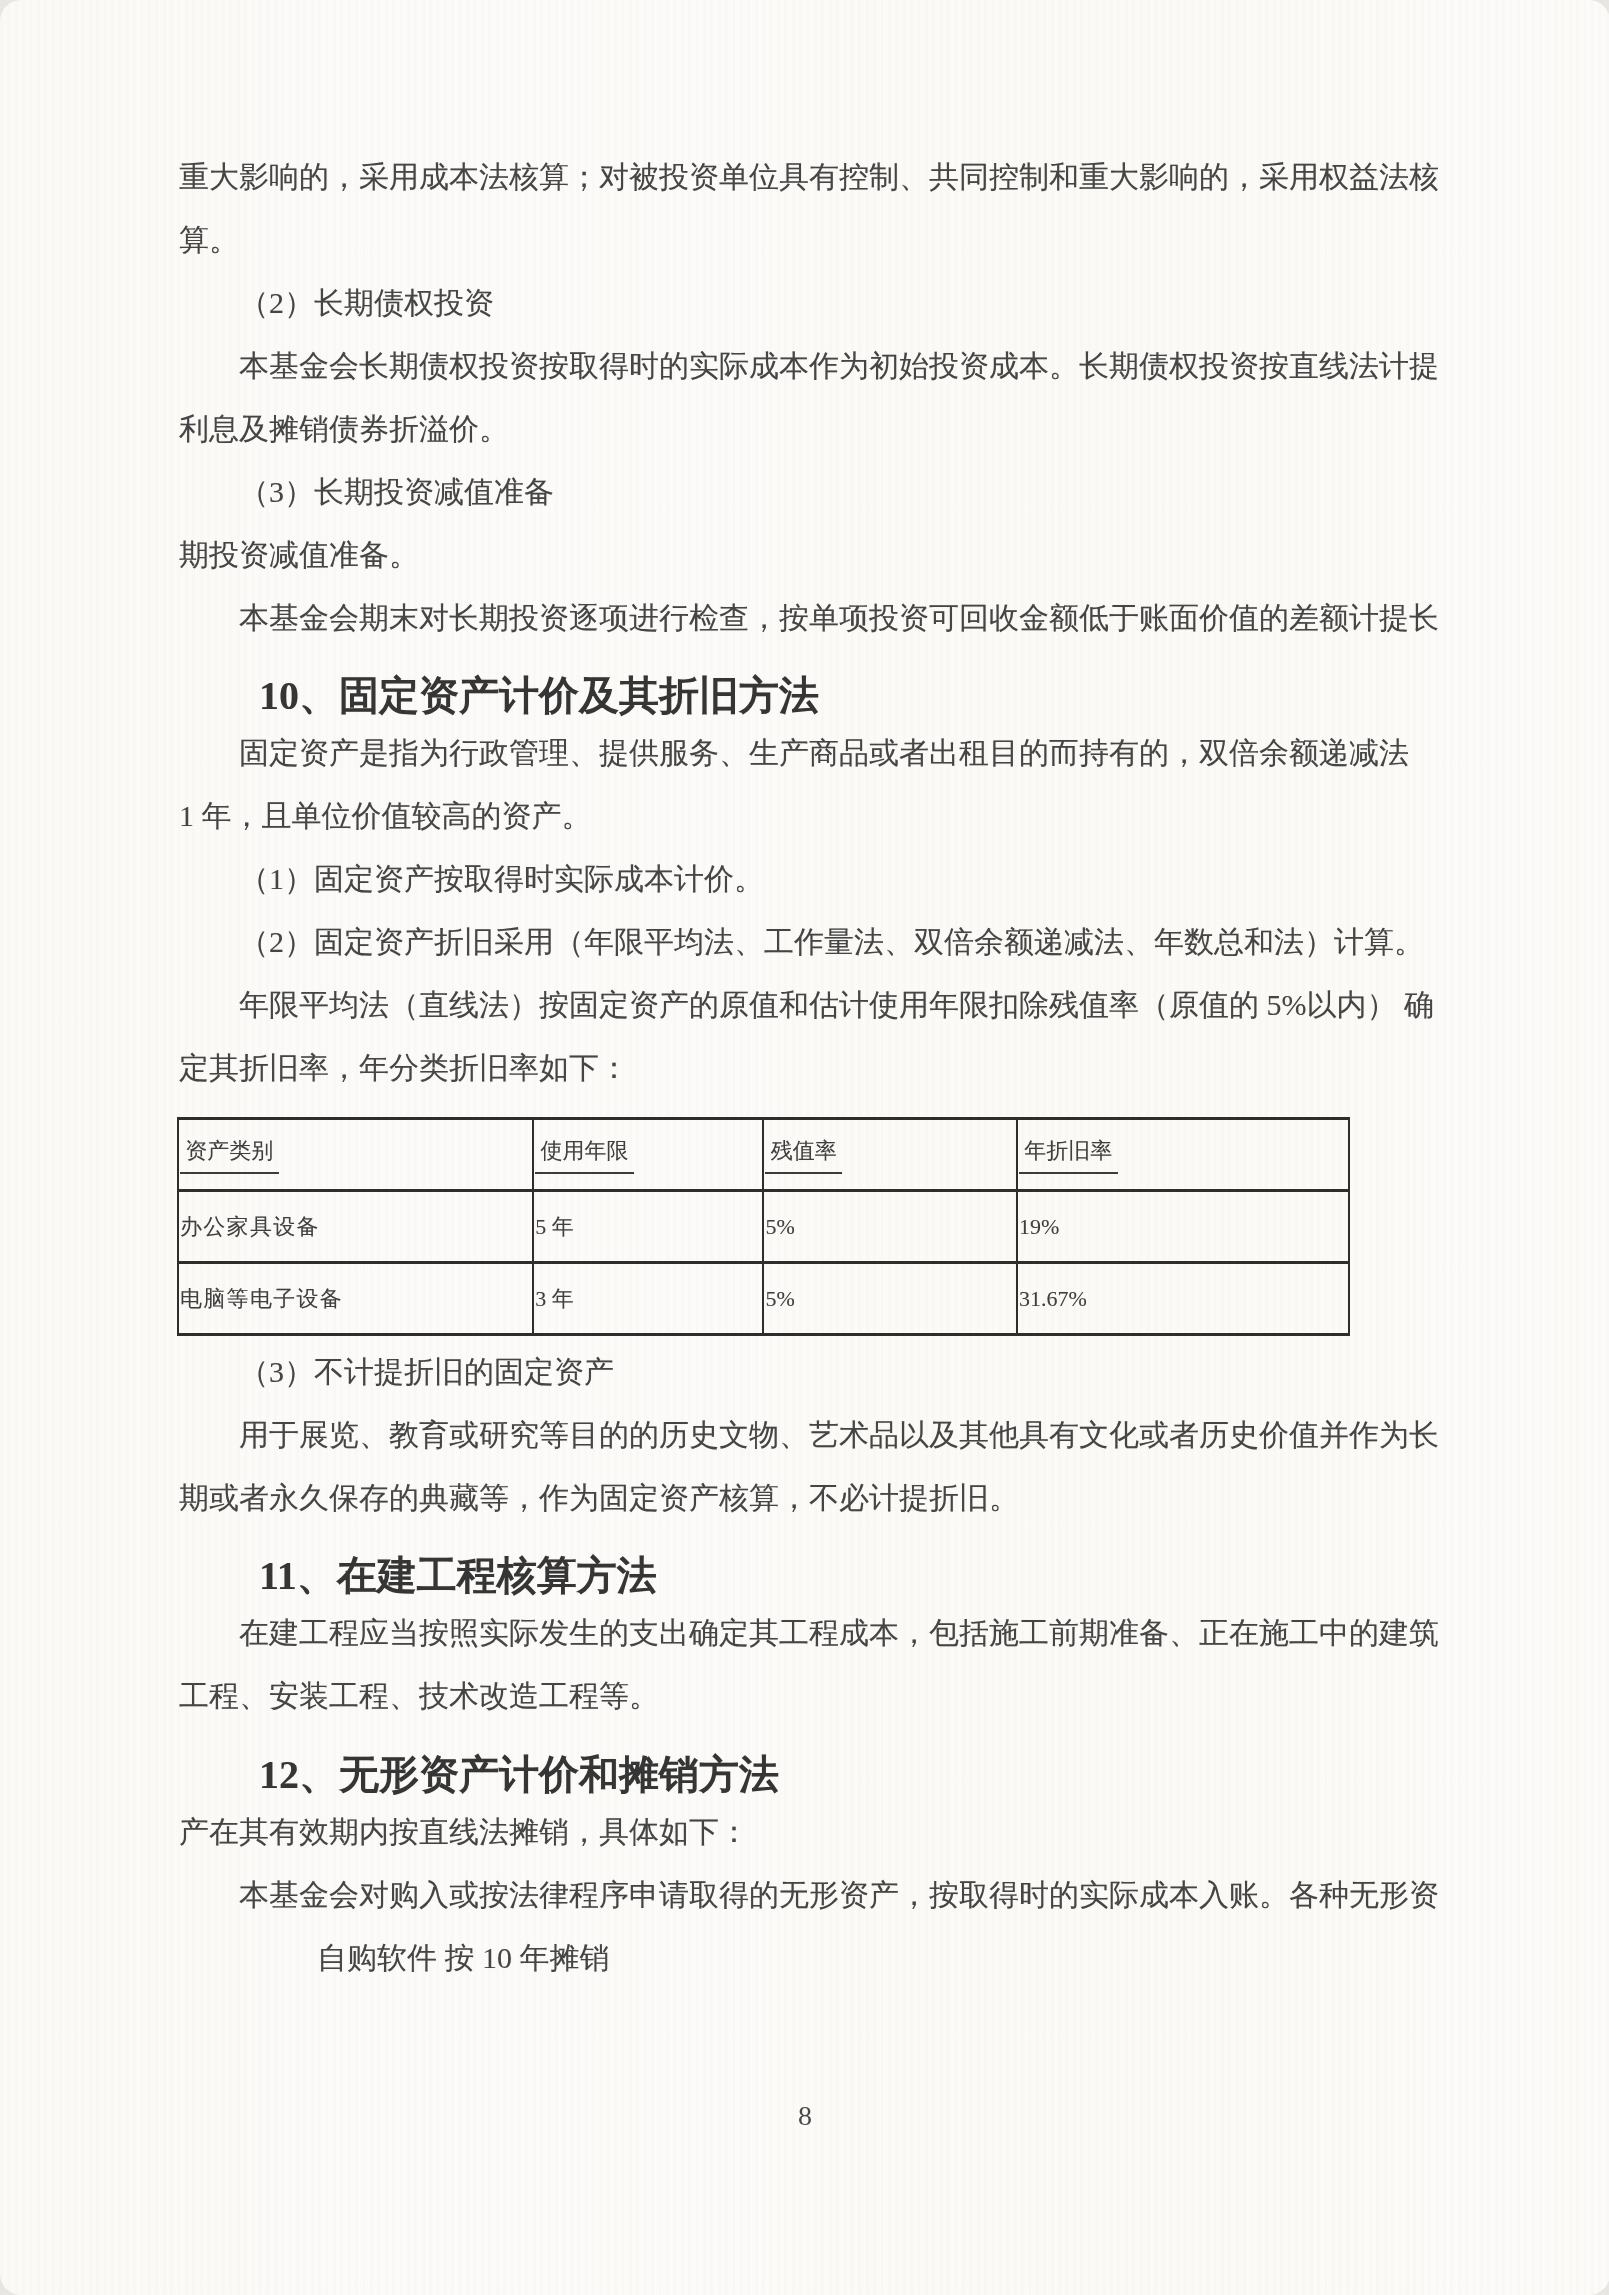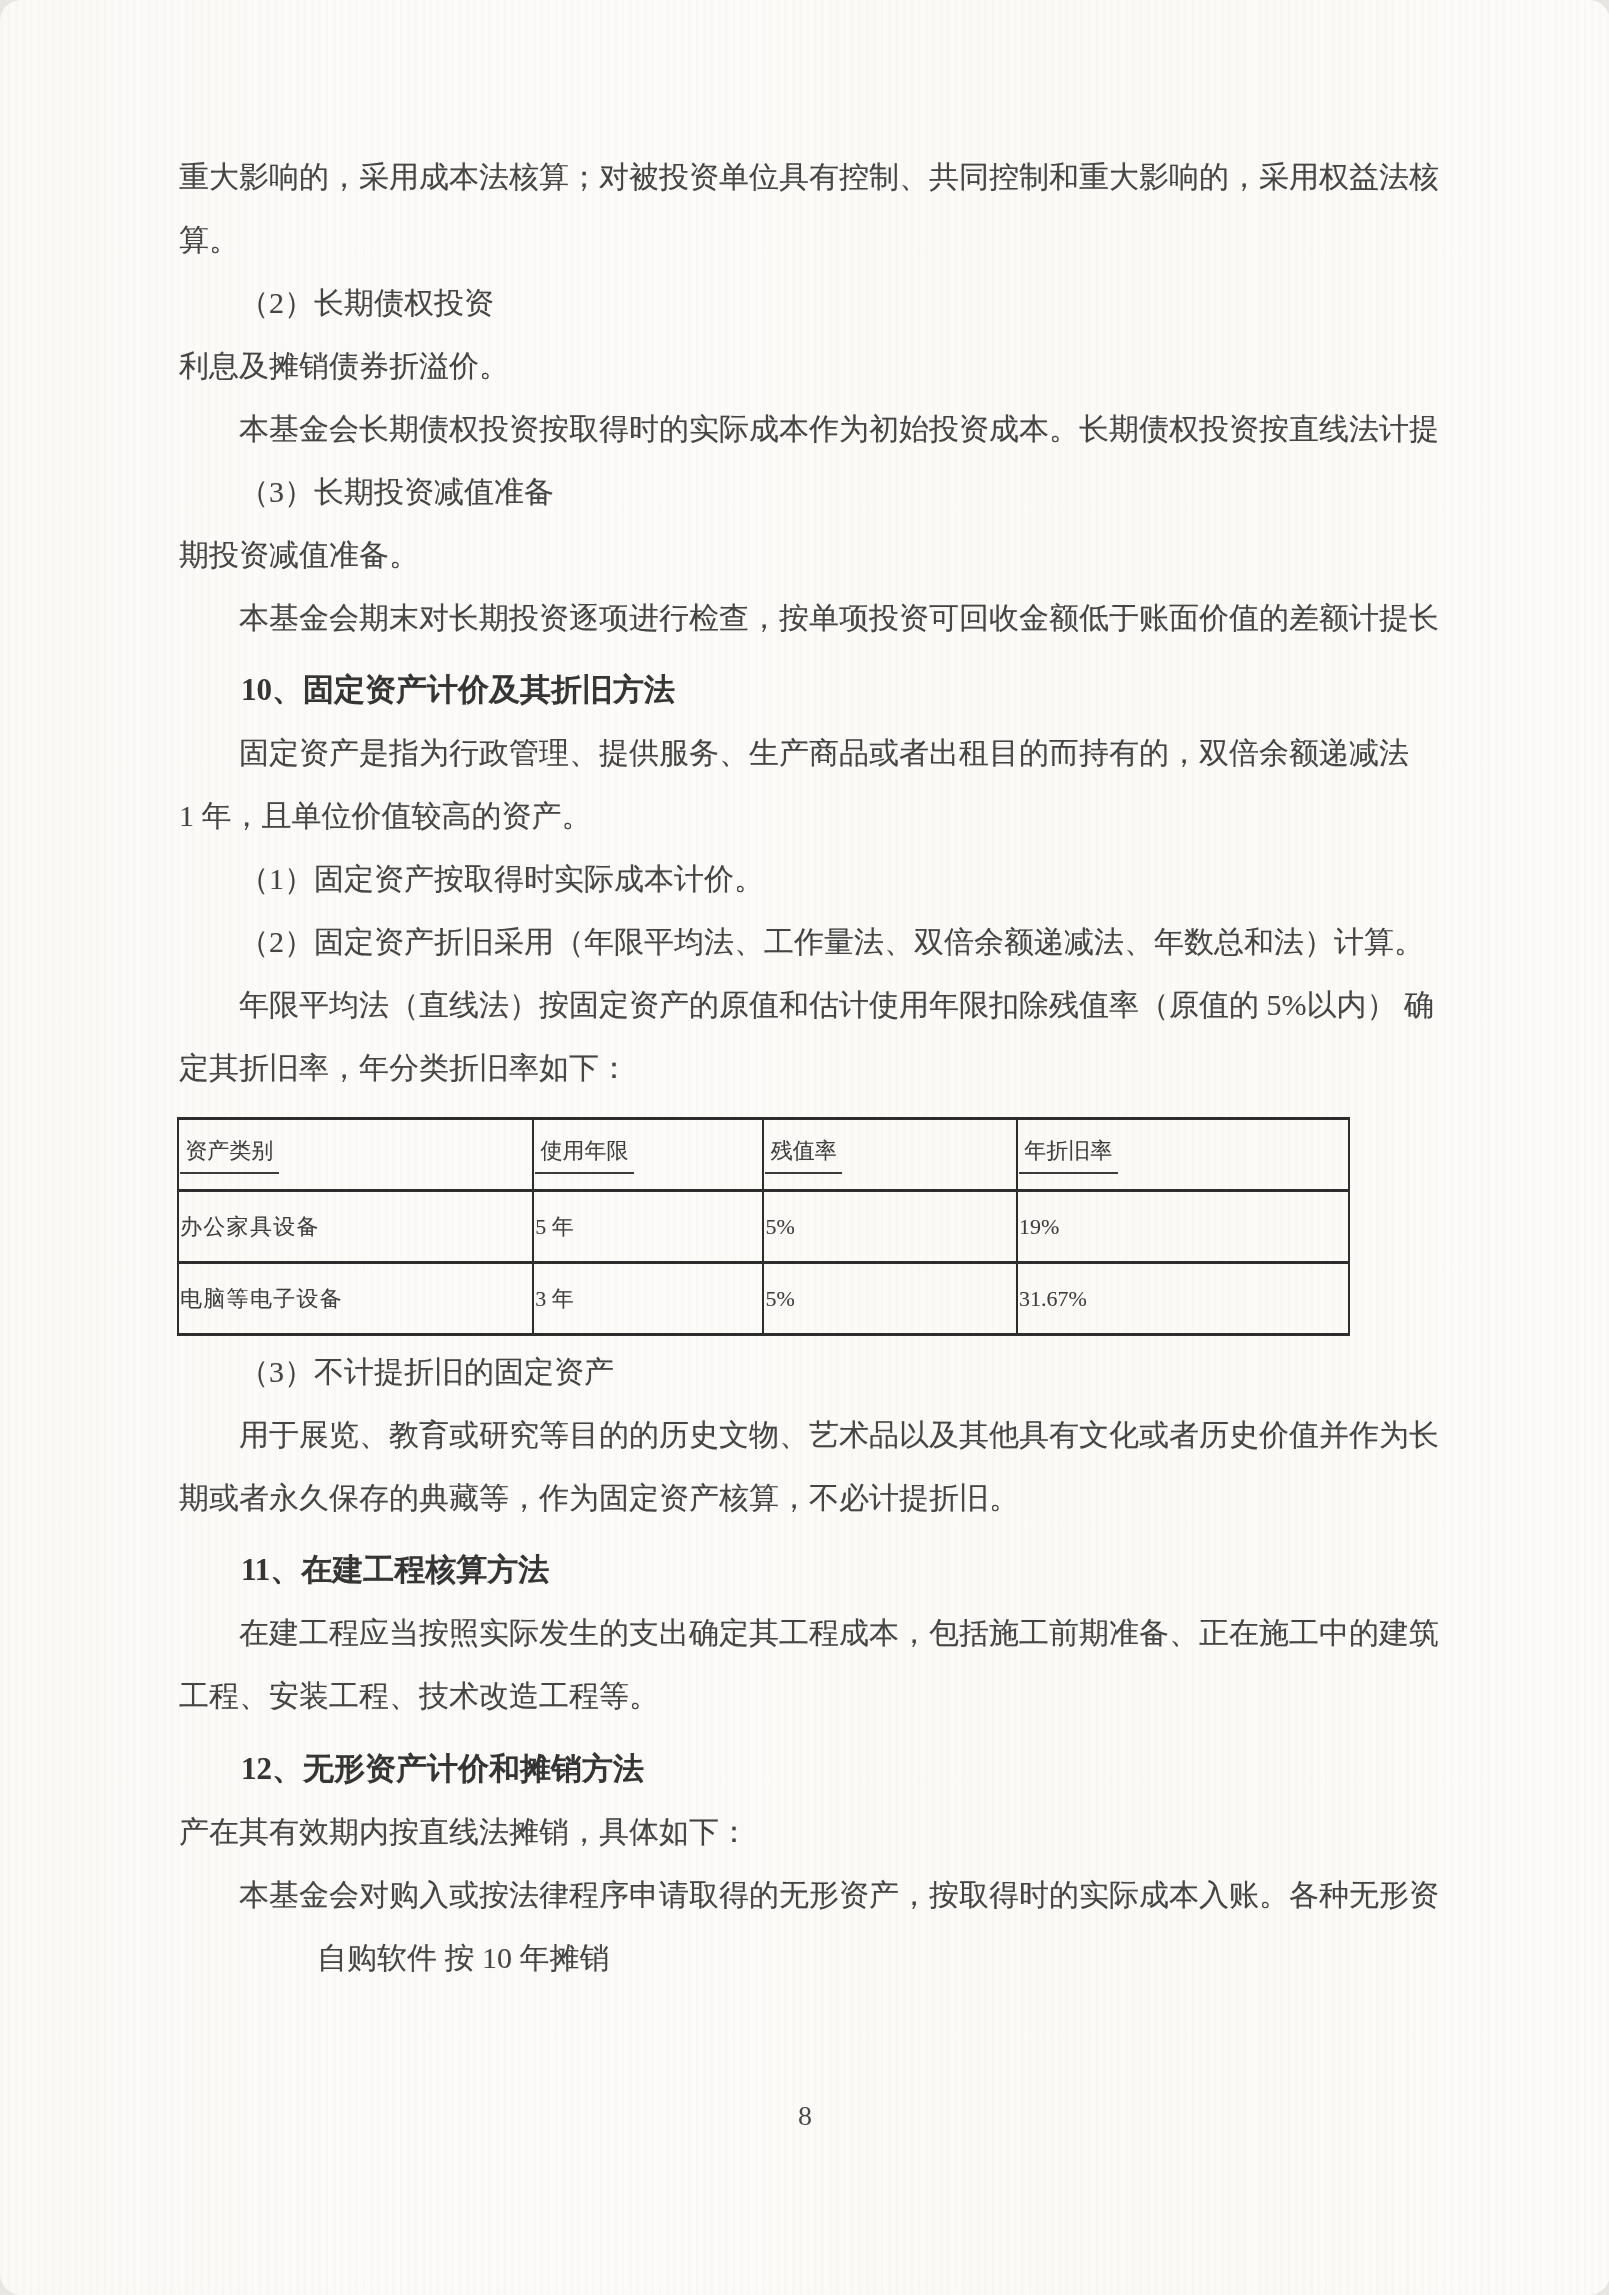--- a/index.html
+++ b/index.html
@@ -26,21 +26,21 @@
     font-size:30px;
     line-height:1.18;
     white-space:nowrap;
     text-shadow:0 0 0.7px rgba(60,60,60,0.25);
   }
   .indent{ text-indent:2em; }
   .indent-deep{ text-indent:4.6em; }
   .heading{
     font-weight:700;
     color:#353535;
-    font-size:31px;
+    font-size:40px;
     margin-top:9.4px;
   }
   .table-wrap{
     margin:4px 0 17.4px -2px;
   }
   table.depr{
     width:1173px;
     border-collapse:collapse;
     table-layout:fixed;
   }
@@ -79,22 +79,22 @@
 </style>
 </head>
 <body>
 
 <div class="page">
   <div class="content">
 
     <div class="line">重大影响的，采用成本法核算；对被投资单位具有控制、共同控制和重大影响的，采用权益法核</div>
     <div class="line">算。</div>
     <div class="line indent">（2）长期债权投资</div>
+    <div class="line indent">本基金会长期债权投资按取得时的实际成本作为初始投资成本。长期债权投资按直线法计提</div>
     <div class="line">利息及摊销债券折溢价。</div>
-    <div class="line indent">本基金会长期债权投资按取得时的实际成本作为初始投资成本。长期债权投资按直线法计提</div>
     <div class="line indent">（3）长期投资减值准备</div>
     <div class="line">期投资减值准备。</div>
     <div class="line indent">本基金会期末对长期投资逐项进行检查，按单项投资可回收金额低于账面价值的差额计提长</div>
 
     <div class="line indent heading">10、固定资产计价及其折旧方法</div>
 
     <div class="line indent">固定资产是指为行政管理、提供服务、生产商品或者出租目的而持有的，双倍余额递减法</div>
     <div class="line">1 年，且单位价值较高的资产。</div>
     <div class="line indent">（1）固定资产按取得时实际成本计价。</div>
     <div class="line indent">（2）固定资产折旧采用（年限平均法、工作量法、双倍余额递减法、年数总和法）计算。</div>

